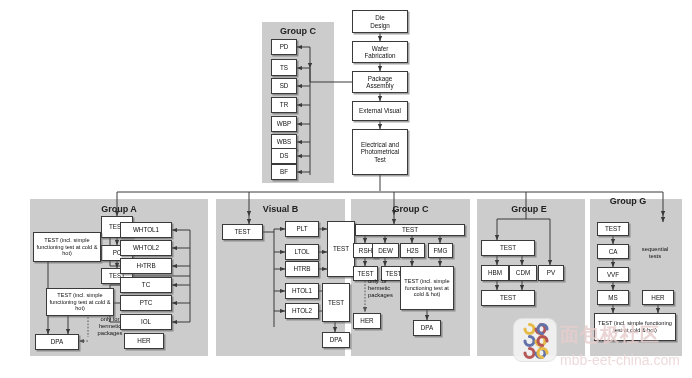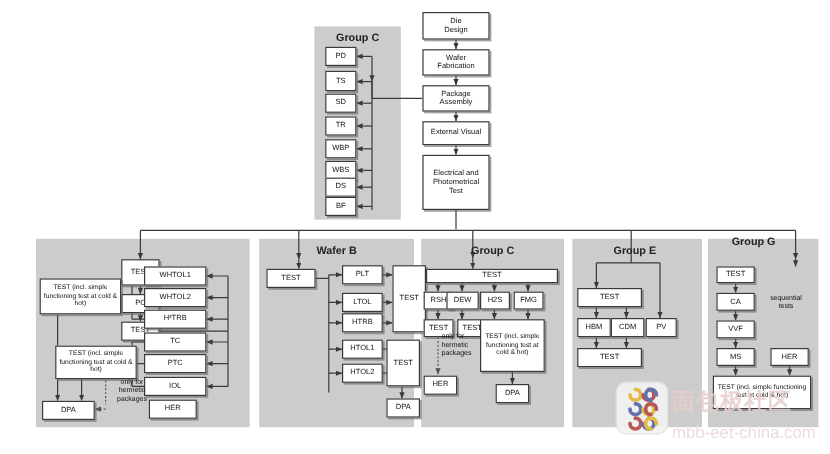--- a/index.html
+++ b/index.html
@@ -221,40 +221,41 @@
   <div class="panel-title" style="left:262px;top:26px;width:72px;">Group C</div>
   <div class="box" style="left:271px;top:39px;width:26px;height:16px;">PD</div>
   <div class="box" style="left:271px;top:59px;width:26px;height:17px;">TS</div>
   <div class="box" style="left:271px;top:78px;width:26px;height:16px;">SD</div>
   <div class="box" style="left:271px;top:97px;width:26px;height:16px;">TR</div>
   <div class="box" style="left:271px;top:116px;width:26px;height:16px;">WBP</div>
   <div class="box" style="left:271px;top:134px;width:26px;height:16px;">WBS</div>
   <div class="box" style="left:271px;top:148px;width:26px;height:16px;">DS</div>
   <div class="box" style="left:271px;top:164px;width:26px;height:16px;">BF</div>
 
+  <div class="panel-title" style="left:30px;top:204px;width:178px;">Group A</div>
   <div class="box" style="left:101px;top:216px;width:32px;height:22px;">TEST</div>
   <div class="box" style="left:101px;top:245px;width:32px;height:16px;">PC</div>
   <div class="box" style="left:101px;top:268px;width:32px;height:16px;">TEST</div>
 
   <div class="box" style="left:120px;top:222px;width:52px;height:16px;">WHTOL1</div>
   <div class="box" style="left:120px;top:240px;width:52px;height:16px;">WHTOL2</div>
   <div class="box" style="left:120px;top:258px;width:52px;height:16px;">H³TRB</div>
   <div class="box" style="left:120px;top:277px;width:52px;height:16px;">TC</div>
   <div class="box" style="left:120px;top:295px;width:52px;height:16px;">PTC</div>
   <div class="box" style="left:120px;top:314px;width:52px;height:16px;">IOL</div>
 
   <div class="box tiny" style="left:33px;top:232px;width:68px;height:30px;">TEST (incl. simple functioning test at cold &amp; hot)</div>
   <div class="box tiny" style="left:46px;top:288px;width:68px;height:28px;">TEST (incl. simple functioning test at cold &amp; hot)</div>
   <div class="note" style="left:90px;top:316px;width:40px;">only for
 hermetic
 packages</div>
   <div class="box" style="left:35px;top:334px;width:44px;height:16px;">DPA</div>
   <div class="box" style="left:124px;top:333px;width:40px;height:16px;">HER</div>
 
-  <div class="panel-title" style="left:216px;top:204px;width:129px;">Wafer B</div>
+  <div class="panel-title" style="left:216px;top:204px;width:129px;">Visual B</div>
   <div class="box" style="left:222px;top:224px;width:41px;height:16px;">TEST</div>
   <div class="box" style="left:285px;top:221px;width:34px;height:16px;">PLT</div>
   <div class="box" style="left:285px;top:244px;width:34px;height:16px;">LTOL</div>
   <div class="box" style="left:285px;top:261px;width:34px;height:16px;">HTRB</div>
   <div class="box" style="left:285px;top:283px;width:34px;height:16px;">HTOL1</div>
   <div class="box" style="left:285px;top:303px;width:34px;height:16px;">HTOL2</div>
   <div class="box" style="left:327px;top:221px;width:28px;height:56px;">TEST</div>
   <div class="box" style="left:322px;top:283px;width:28px;height:39px;">TEST</div>
   <div class="box" style="left:322px;top:332px;width:28px;height:16px;">DPA</div>
 

